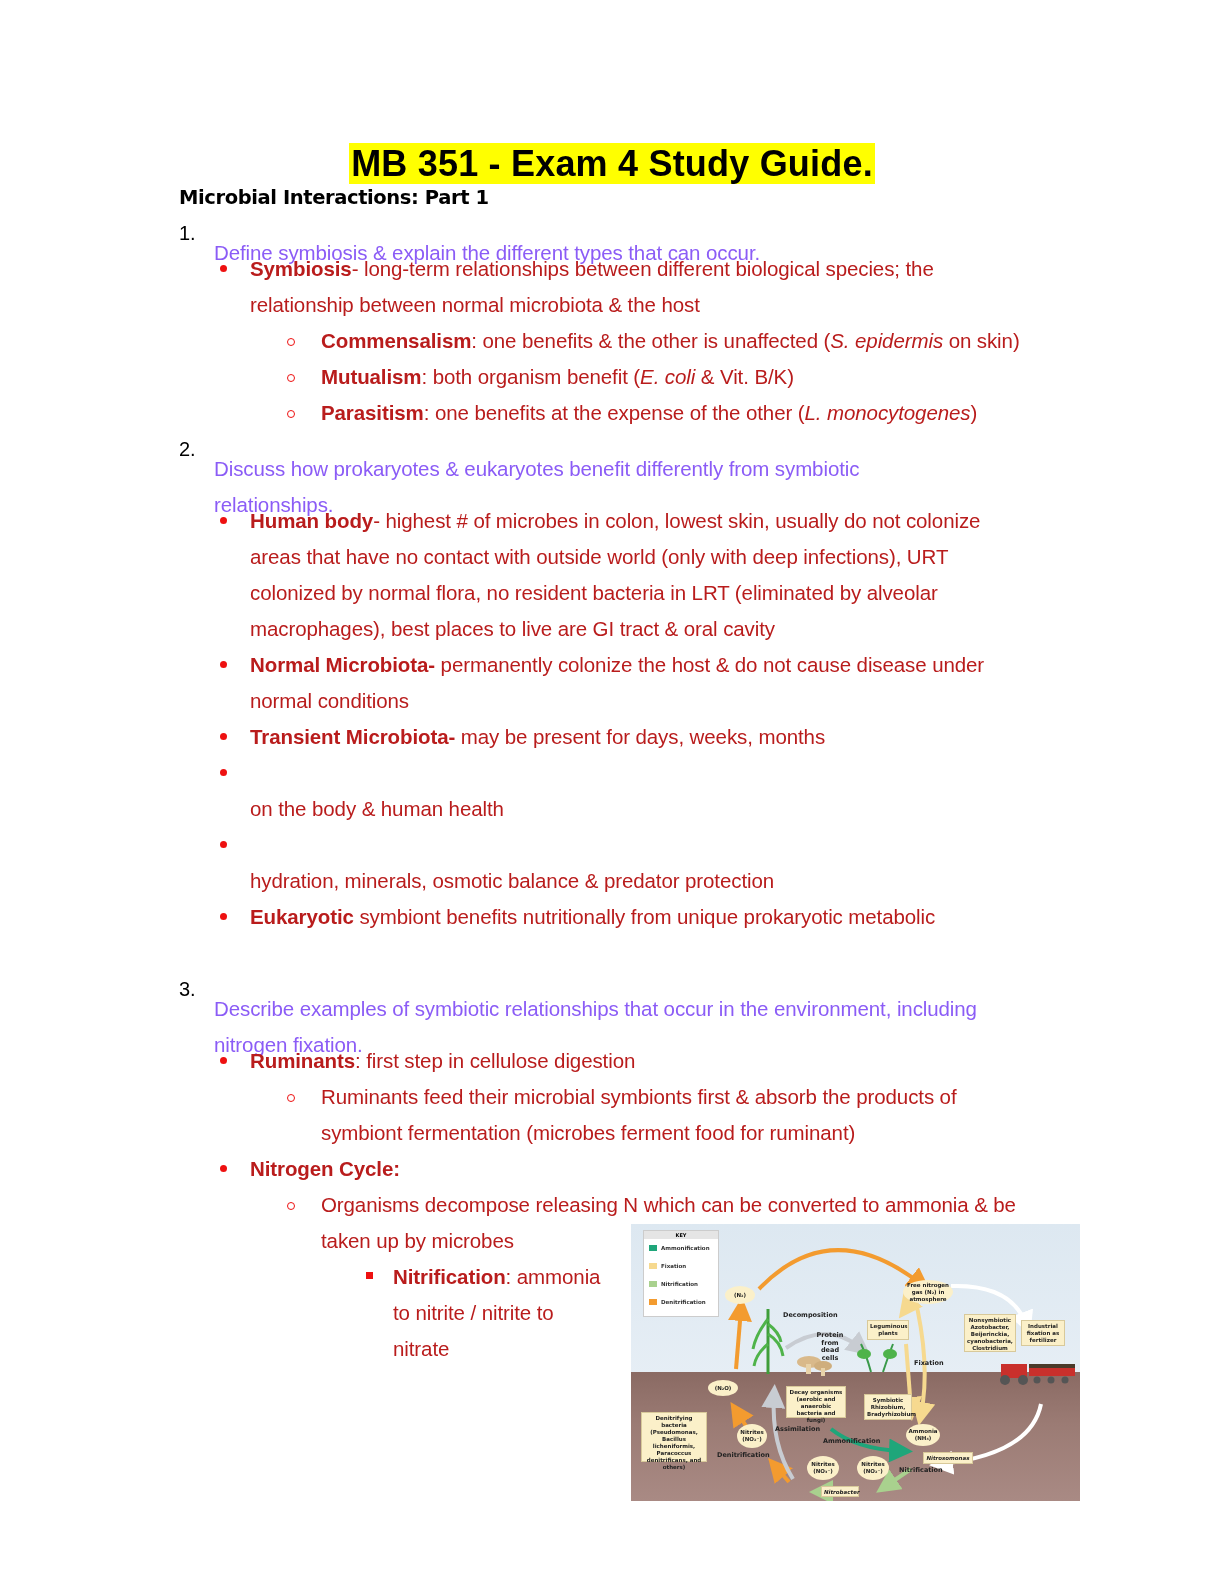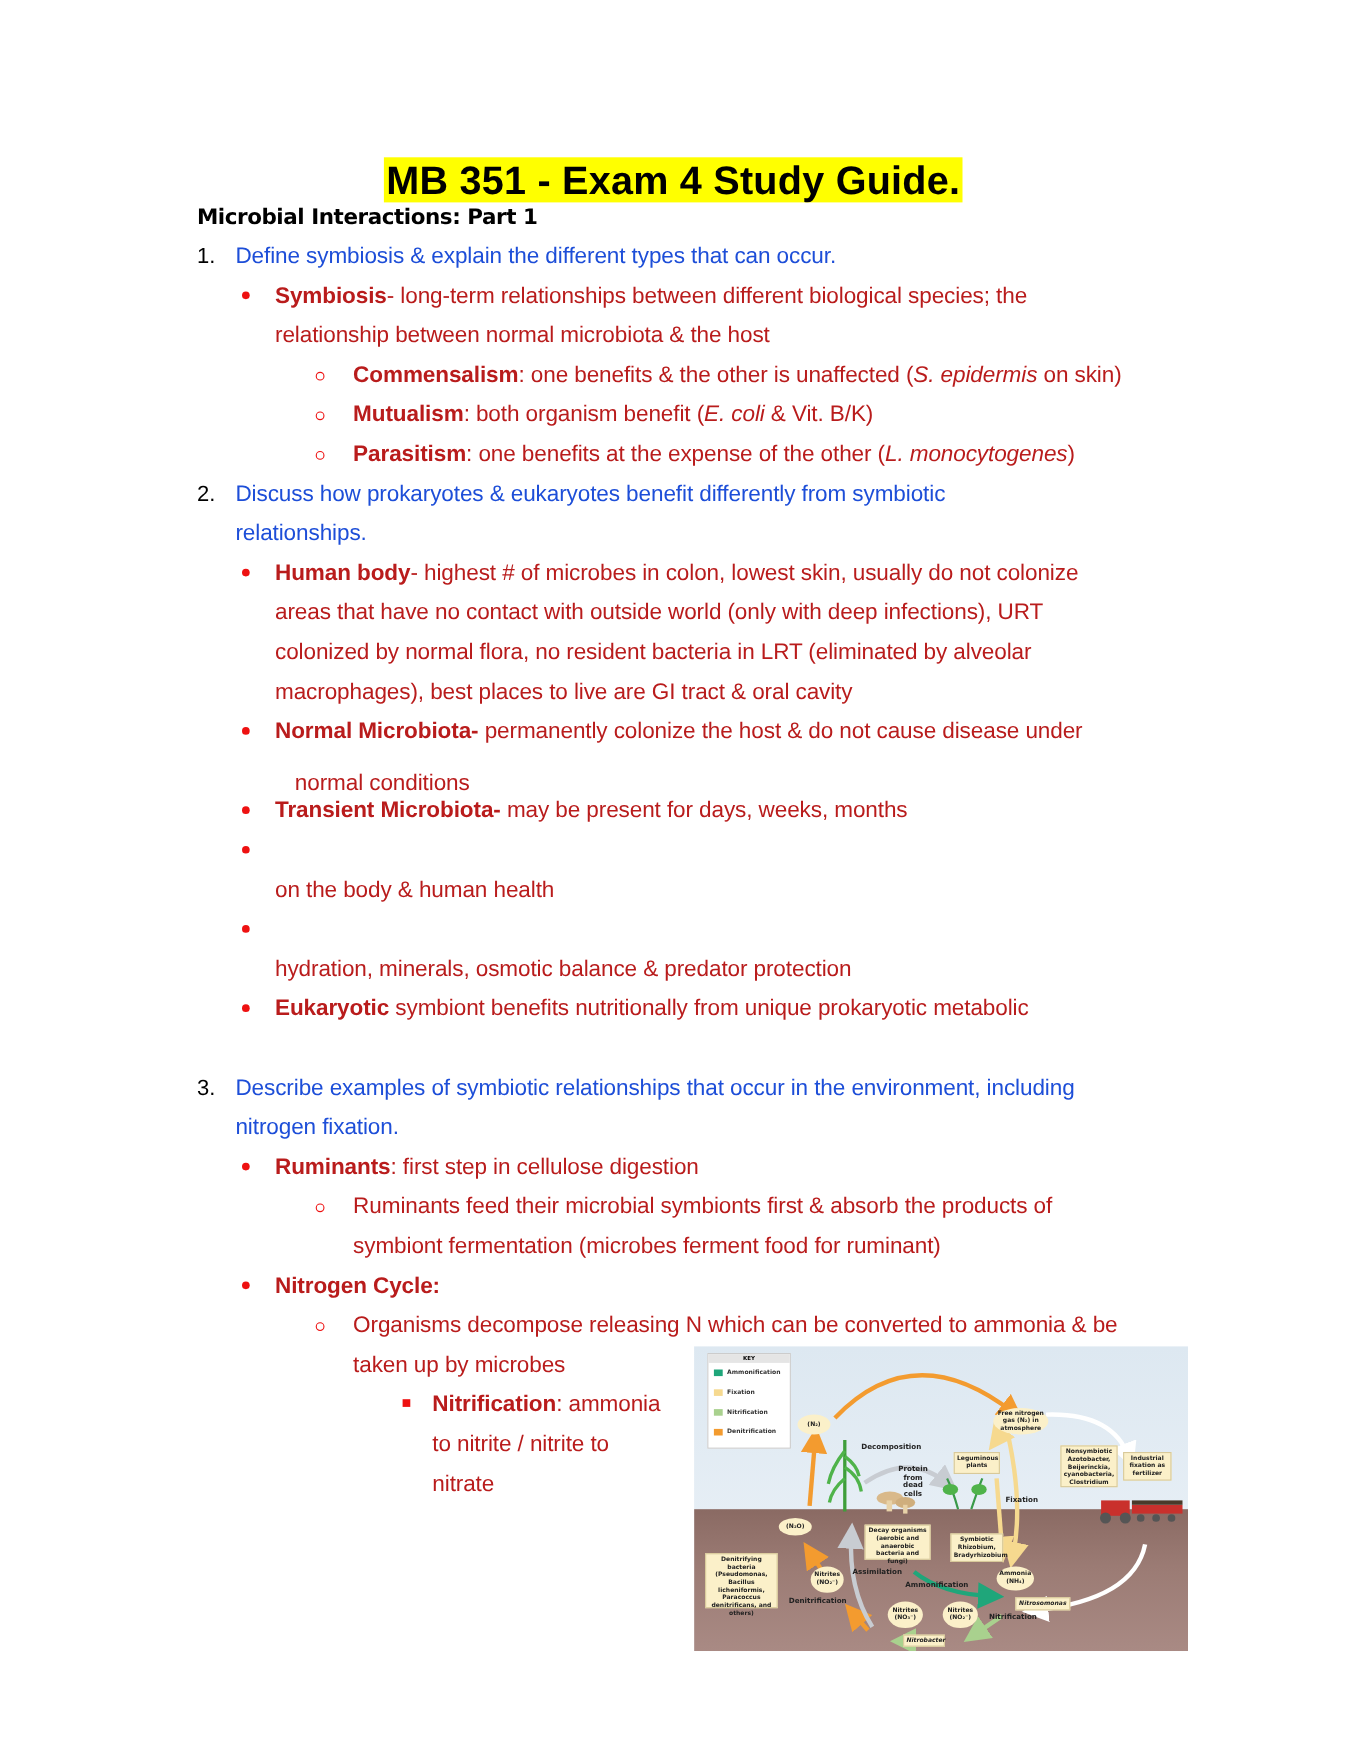--- a/index.html
+++ b/index.html
@@ -6,21 +6,21 @@
   body { width:1224px; height:1584px; position:relative; overflow:hidden;
          font-family:"Liberation Sans", "DejaVu Sans", sans-serif; color:#000; }
   .page { position:absolute; left:0; top:0; width:1224px; height:1209px; }
   .title { position:absolute; top:143px; left:0; width:1224px; text-align:center; }
   .title span { background:#ffff00; font-family:"Liberation Sans", sans-serif; font-weight:bold;
                 font-size:36px; line-height:42px; padding:0 2px; letter-spacing:0.2px; }
   .section { position:absolute; left:179px; top:186px; font-weight:bold; font-size:19.5px;
              font-family:"DejaVu Sans", sans-serif; letter-spacing:-0.4px; }
   .line { position:absolute; font-family:"Liberation Sans", sans-serif; font-size:20.5px;
           white-space:nowrap; letter-spacing:-0.1px; }
-  .blk { color:#1d4ed8; }
+  .blk { color:#8b5cf6;margin-top:20px; }
   .red { color:#b91c1c; }
   .b { font-weight:bold; }
   .i { font-style:italic; }
   .num { position:absolute; font-family:"Liberation Sans", sans-serif; font-size:20px; color:#000; }
   .bullet { position:absolute; width:7px; height:7px; border-radius:50%; background:#ee1111; }
   .circ { position:absolute; width:8px; height:8px; border-radius:50%; border:1.4px solid #ee1111; box-sizing:border-box; }
   .sq { position:absolute; width:7px; height:7px; background:#ee1111; }
 
   
   .diagram { position:absolute; left:631px; top:1224px; width:449px; height:277px; overflow:hidden;
@@ -71,21 +71,21 @@
   <div class="line blk" style="left:214px;top:473px;">relationships.</div>
 
   <div class="bullet" style="left:220px;top:517px;"></div>
   <div class="line red" style="left:250px;top:509px;"><span class="b">Human body</span><span>- highest # of microbes in colon, lowest skin, usually do not colonize</span></div>
   <div class="line red" style="left:250px;top:545px;">areas that have no contact with outside world (only with deep infections), URT</div>
   <div class="line red" style="left:250px;top:581px;">colonized by normal flora, no resident bacteria in LRT (eliminated by alveolar</div>
   <div class="line red" style="left:250px;top:617px;">macrophages), best places to live are GI tract &amp; oral cavity</div>
 
   <div class="bullet" style="left:220px;top:661px;"></div>
   <div class="line red" style="left:250px;top:653px;"><span class="b">Normal Microbiota-</span><span> permanently colonize the host &amp; do not cause disease under</span></div>
-  <div class="line red" style="left:268px;top:689px;margin-top:11px;">normal conditions</div>
+  <div class="line red" style="left:250px;top:689px;">normal conditions</div>
 
   <div class="bullet" style="left:220px;top:733px;"></div>
   <div class="line red" style="left:250px;top:725px;"><span class="b">Transient Microbiota-</span><span> may be present for days, weeks, months</span></div>
 
   <div class="bullet" style="left:220px;top:769px;"></div>
   <div class="line red" style="left:250px;top:797px;">on the body &amp; human health</div>
 
   <div class="bullet" style="left:220px;top:841px;"></div>
   <div class="line red" style="left:250px;top:869px;">hydration, minerals, osmotic balance &amp; predator protection</div>
 

